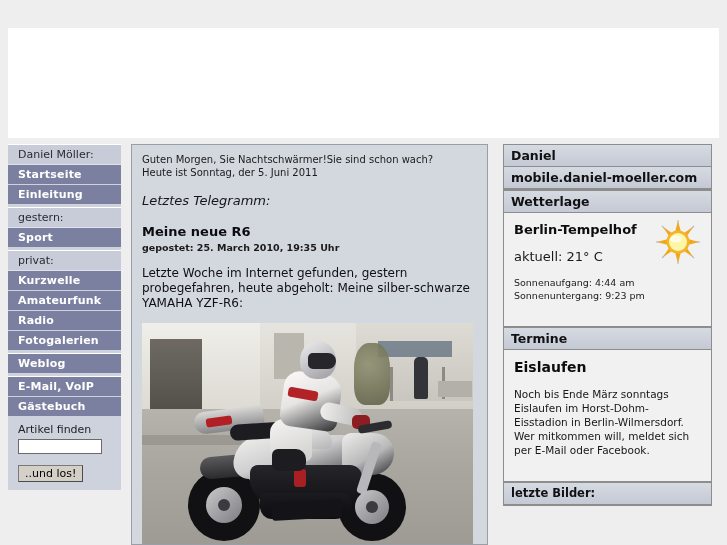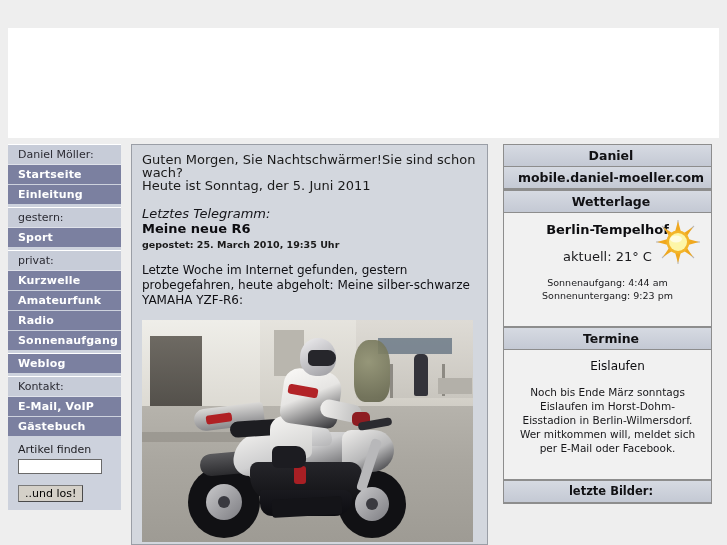--- a/index.html
+++ b/index.html
@@ -99,35 +99,35 @@
     top: 144px;
     width: 357px;
     height: 401px;
     background: #d3d7de;
     border: 1px solid #9a9ea6;
     box-sizing: border-box;
     overflow: hidden;
   }
   #main-inner { padding: 8px 10px 0 10px; }
   .greet {
-    font-size: 13px;
+    font-size: 10px;
     line-height: 13px;
     color: #1a1a1a;
   }
   .telegram-label {
     font-style: italic;
     font-size: 13px;
     color: #15151a;
     margin-top: 14px;
   }
   .post-title {
     font-weight: bold;
     font-size: 13px;
     color: #0c0c10;
-    margin-top: 0;
+    margin-top: 16px;
   }
   .post-meta {
     font-weight: bold;
     font-size: 9.5px;
     color: #1a1a1a;
     margin-top: 3px;
   }
   .post-body {
     font-size: 12px;
     line-height: 15px;
@@ -221,21 +221,20 @@
     position: absolute;
     left: 503px;
     top: 144px;
     width: 209px;
   }
   .box {
     border: 1px solid #8d8d8d;
     background: #f1f1f1;
     margin-bottom: 0;
     box-sizing: border-box;
-    text-align: center;
   }
   .box-head {
     background: linear-gradient(180deg,#d6dae2 0%, #c4c9d4 100%);
     color: #111114;
     font-weight: bold;
     font-size: 12.5px;
     padding: 3px 0 3px 7px;
     line-height: 15px;
     border-bottom: 1px solid #8d8d8d;
   }
@@ -262,24 +261,23 @@
     margin-top: 12px;
   }
   #sun-icon {
     position: absolute;
     right: 10px;
     top: 6px;
     width: 46px;
     height: 46px;
   }
   .ev-title {
-    font-weight: normal;
-    font-size: 12px;
+    font-weight: bold;
+    font-size: 14px;
     color: #0d0d10;
-    margin-left: 20px;
   }
   .ev-text {
     font-size: 10.5px;
     line-height: 14px;
     color: #17171a;
     margin-top: 12px;
   }
   #box-daniel .box-head { border-bottom: 1px solid #8d8d8d; }
 </style>
 </head>
@@ -296,27 +294,26 @@
       </div>
       <div class="nav-block">
         <div class="nav-head">gestern:</div>
         <div class="nav-item">Sport</div>
       </div>
       <div class="nav-block">
         <div class="nav-head">privat:</div>
         <div class="nav-item">Kurzwelle</div>
         <div class="nav-item">Amateurfunk</div>
         <div class="nav-item">Radio</div>
-        <div class="nav-item">Sonnenaufgang</div>
+        <div class="nav-item">Fotogalerien</div>
       </div>
       <div class="nav-block">
         <div class="nav-item">Weblog</div>
       </div>
       <div class="nav-block">
-        <div class="nav-head">Kontakt:</div>
         <div class="nav-item">E-Mail, VoIP</div>
         <div class="nav-item">Gästebuch</div>
       </div>
     </div>
 
   <div id="search-block">
     <div id="search-label">Artikel finden</div>
     <input id="search-input" type="text" placeholder="" style="">
     <button id="search-button">..und los!</button>
   </div>

